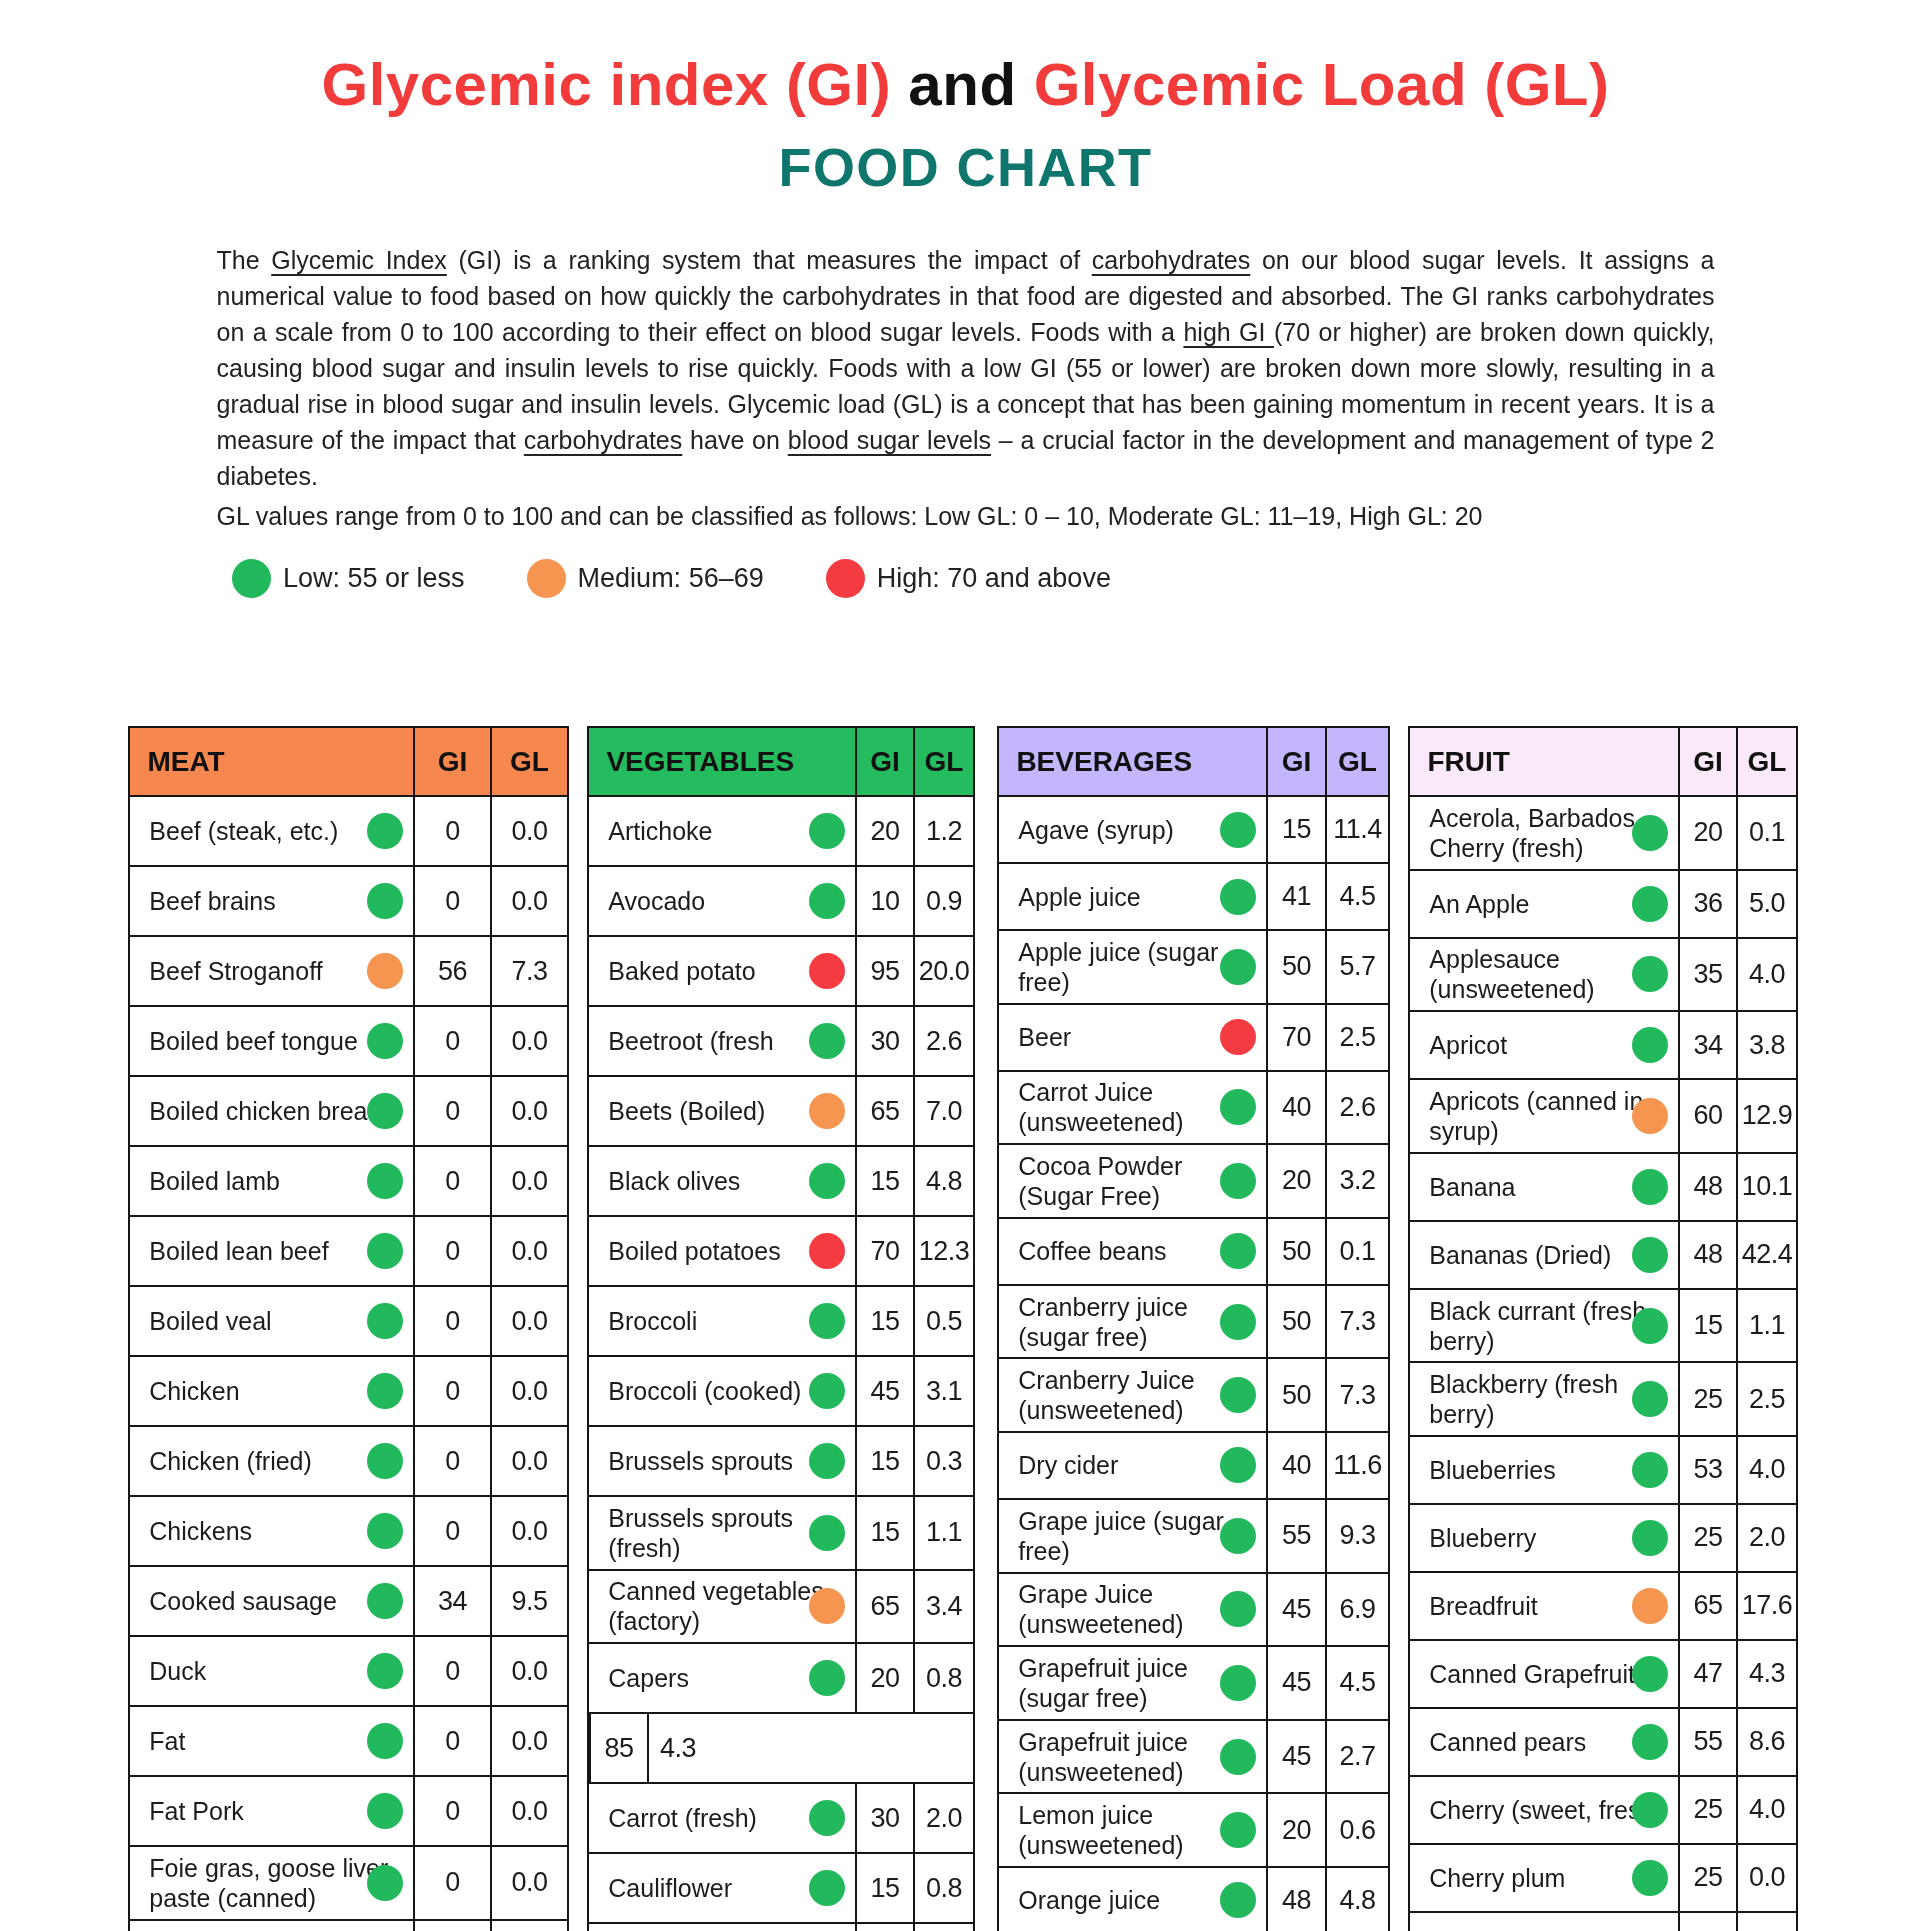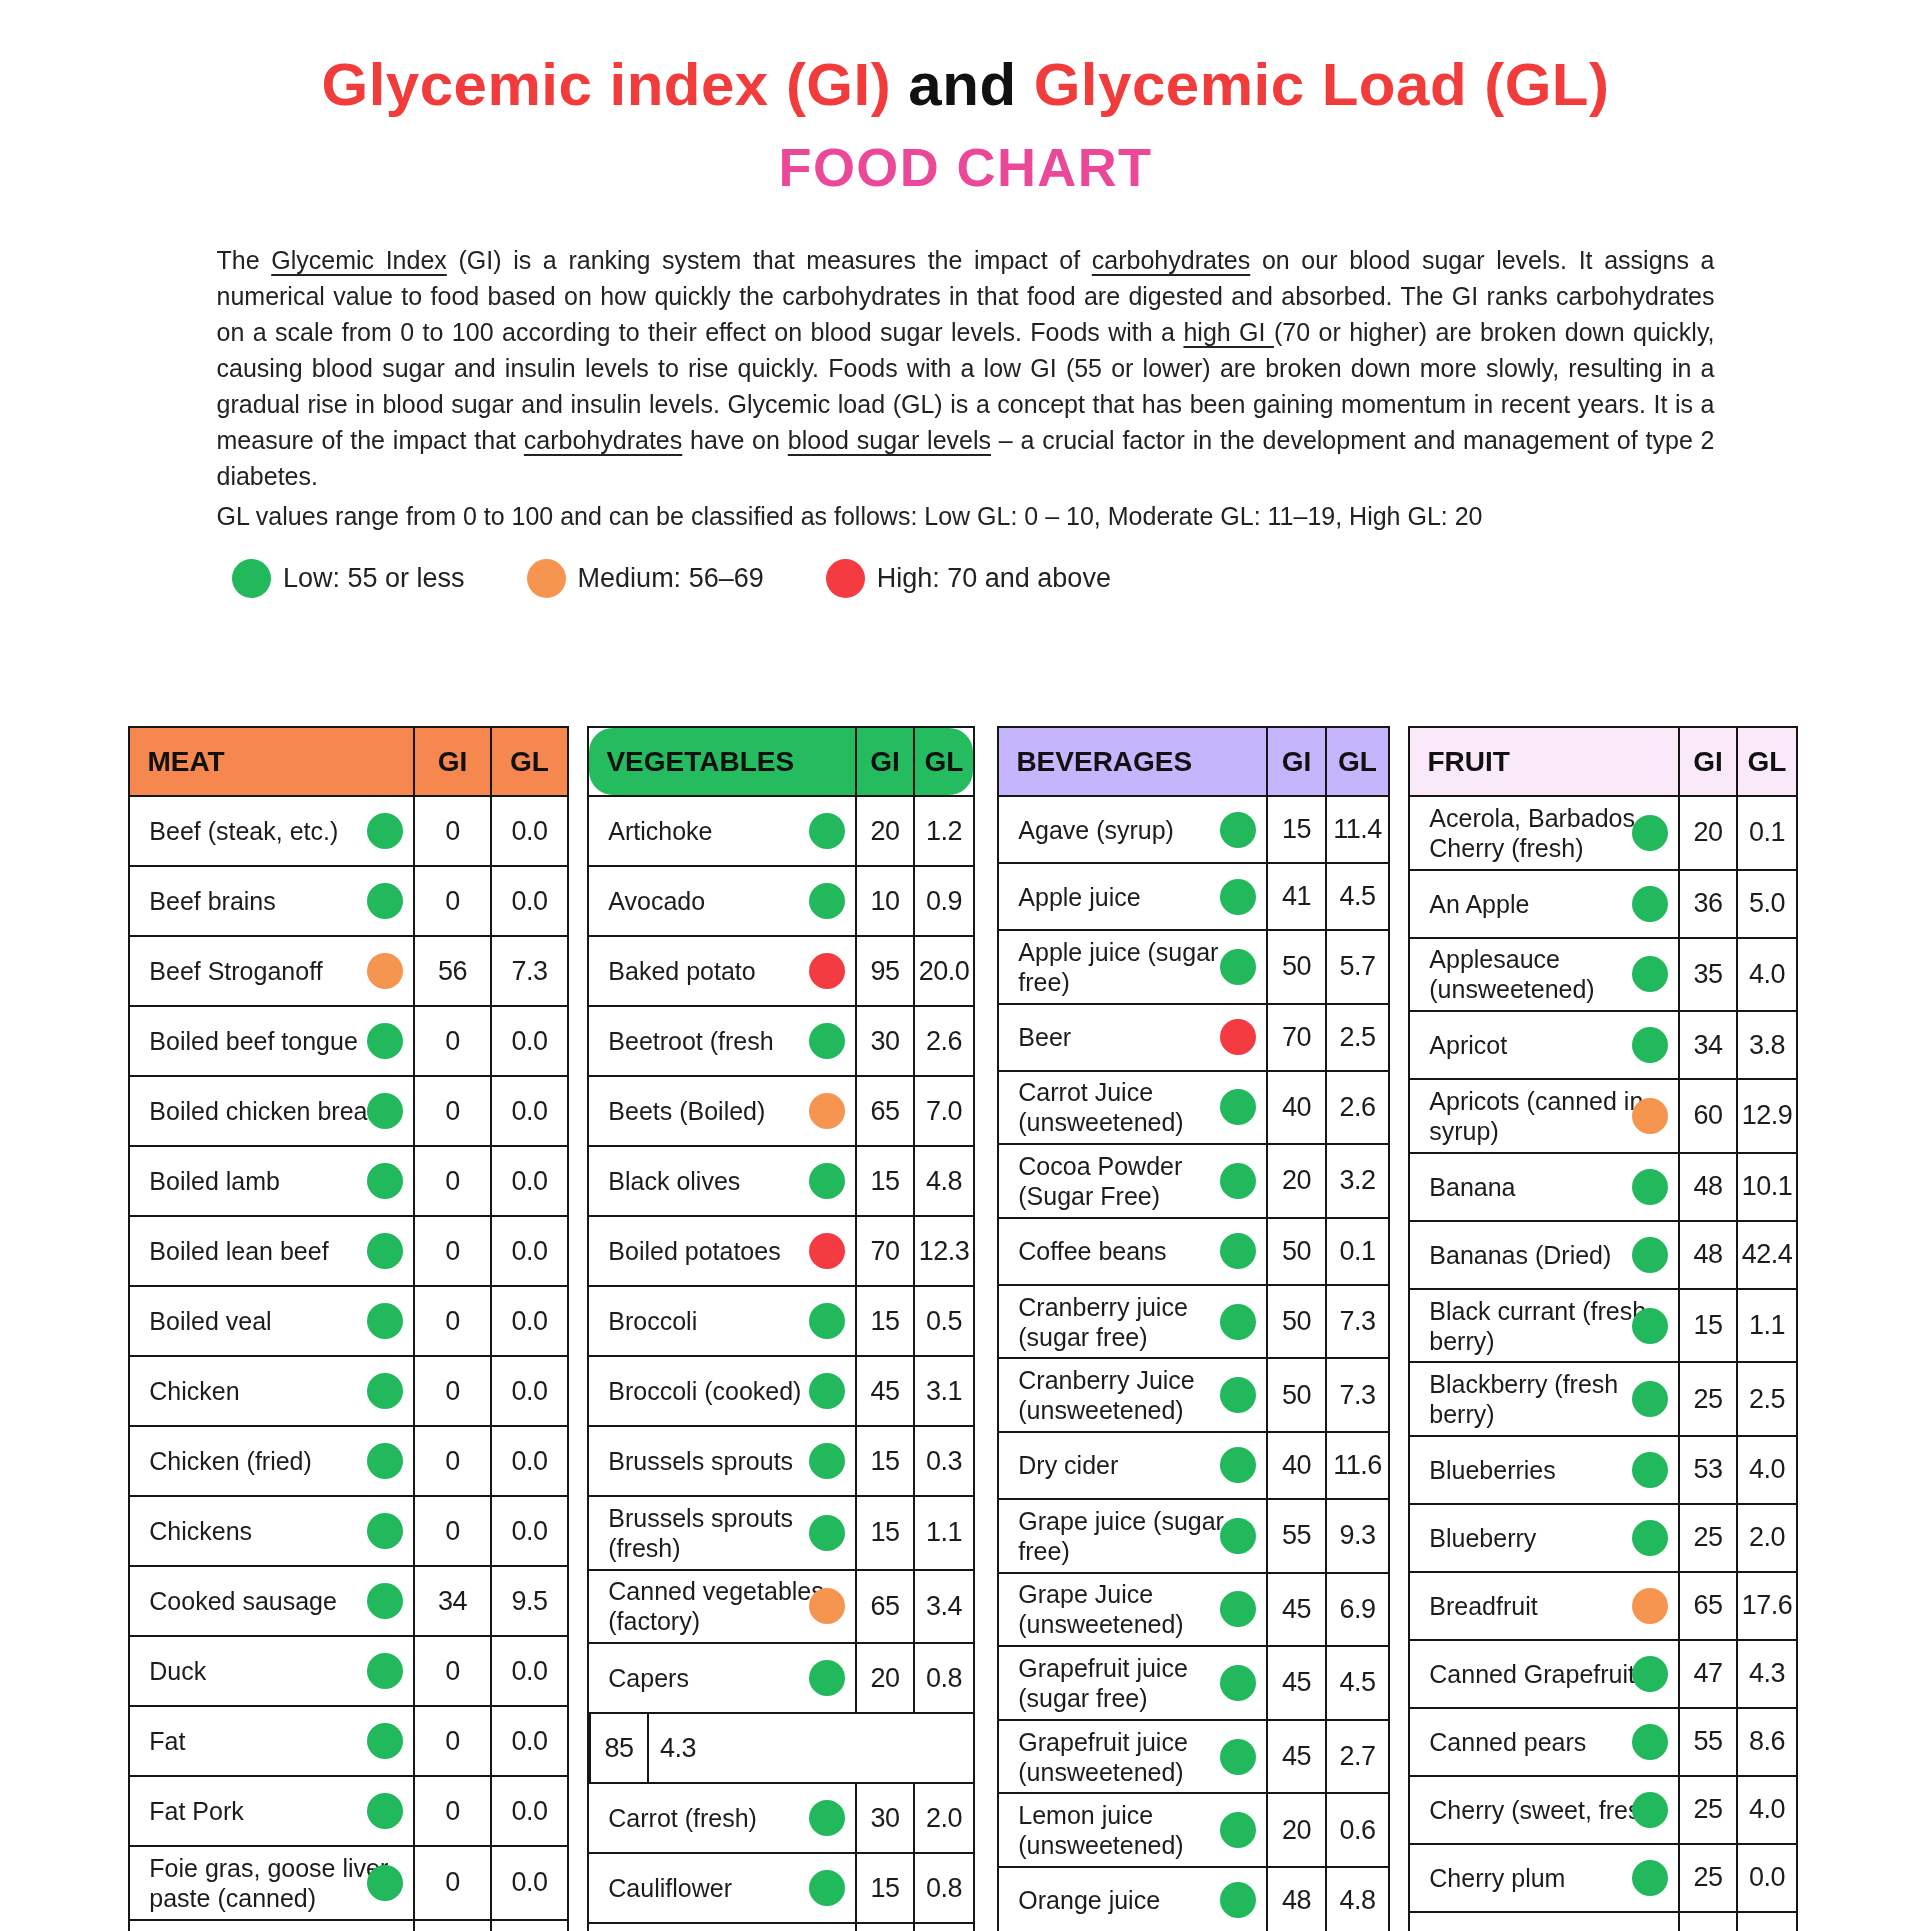--- a/index.html
+++ b/index.html
@@ -1,19 +1,19 @@
 <!DOCTYPE html>
 <html><head>
 <meta charset="utf-8">
 <style>
   html,body{margin:0;padding:0;background:#fff;}
   .page{position:relative;width:1931px;height:1931px;overflow:hidden;background:#ffffff;
         font-family:"Liberation Sans",sans-serif;color:#1c1c1c;}
   .title{margin-top:50px;text-align:center;font-size:60px;font-weight:bold;letter-spacing:0.5px;}
-  .subtitle{margin-top:17.4px;text-align:center;font-size:54px;font-weight:bold;letter-spacing:1.4px;color:#ec4899;}
+  .subtitle{margin-top:17.4px;text-align:center;font-size:54px;font-weight:bold;letter-spacing:1.4px;color:#0f766e;}
   .intro{margin:44px auto 0 auto;width:1498px;font-size:25px;line-height:36px;text-align:justify;color:#222;}
   .intro .u{text-decoration:underline;text-underline-offset:4.8px;text-decoration-thickness:1.9px;}
   .gl-line{margin:4px auto 0 auto;width:1498px;font-size:25px;line-height:36px;text-align:left;color:#222;}
   .legend{display:flex;align-items:center;margin:25px 0 0 232px;gap:62px;}
   .legend-item{display:flex;align-items:center;gap:12px;}
   .legend-dot{width:39px;height:39px;border-radius:50%;}
   .legend-label{font-size:27px;color:#222;}
   .tables{position:absolute;left:0;top:0;width:1931px;height:1931px;pointer-events:none;}
   .gtable{position:absolute;top:726px;box-sizing:border-box;border:2.9px solid #161616;background:#fff;}
   .t-meat{left:128px;width:441px;}
@@ -194,21 +194,21 @@
           <div class="cgi">0</div>
           <div class="cgl">0.0</div>
         </div>
         <div class="trow partial">
           <div class="cname"></div>
           <div class="cgi"></div>
           <div class="cgl"></div>
         </div>
       </div>
       <div class="gtable t-vegetables">
-        <div class="thead" style="background: rgb(37, 188, 96); border-radius: 24px;">
+        <div class="thead" style="background: rgb(37, 188, 96);">
           <div class="hcell cname">VEGETABLES</div>
           <div class="hcell cgi">GI</div>
           <div class="hcell cgl">GL</div>
         </div>
         <div class="trow">
           <div class="cname">
             <span class="fname">Artichoke</span>
             <div class="dot" style="background: rgb(33, 185, 92);"></div>
           </div>
           <div class="cgi">20</div>

